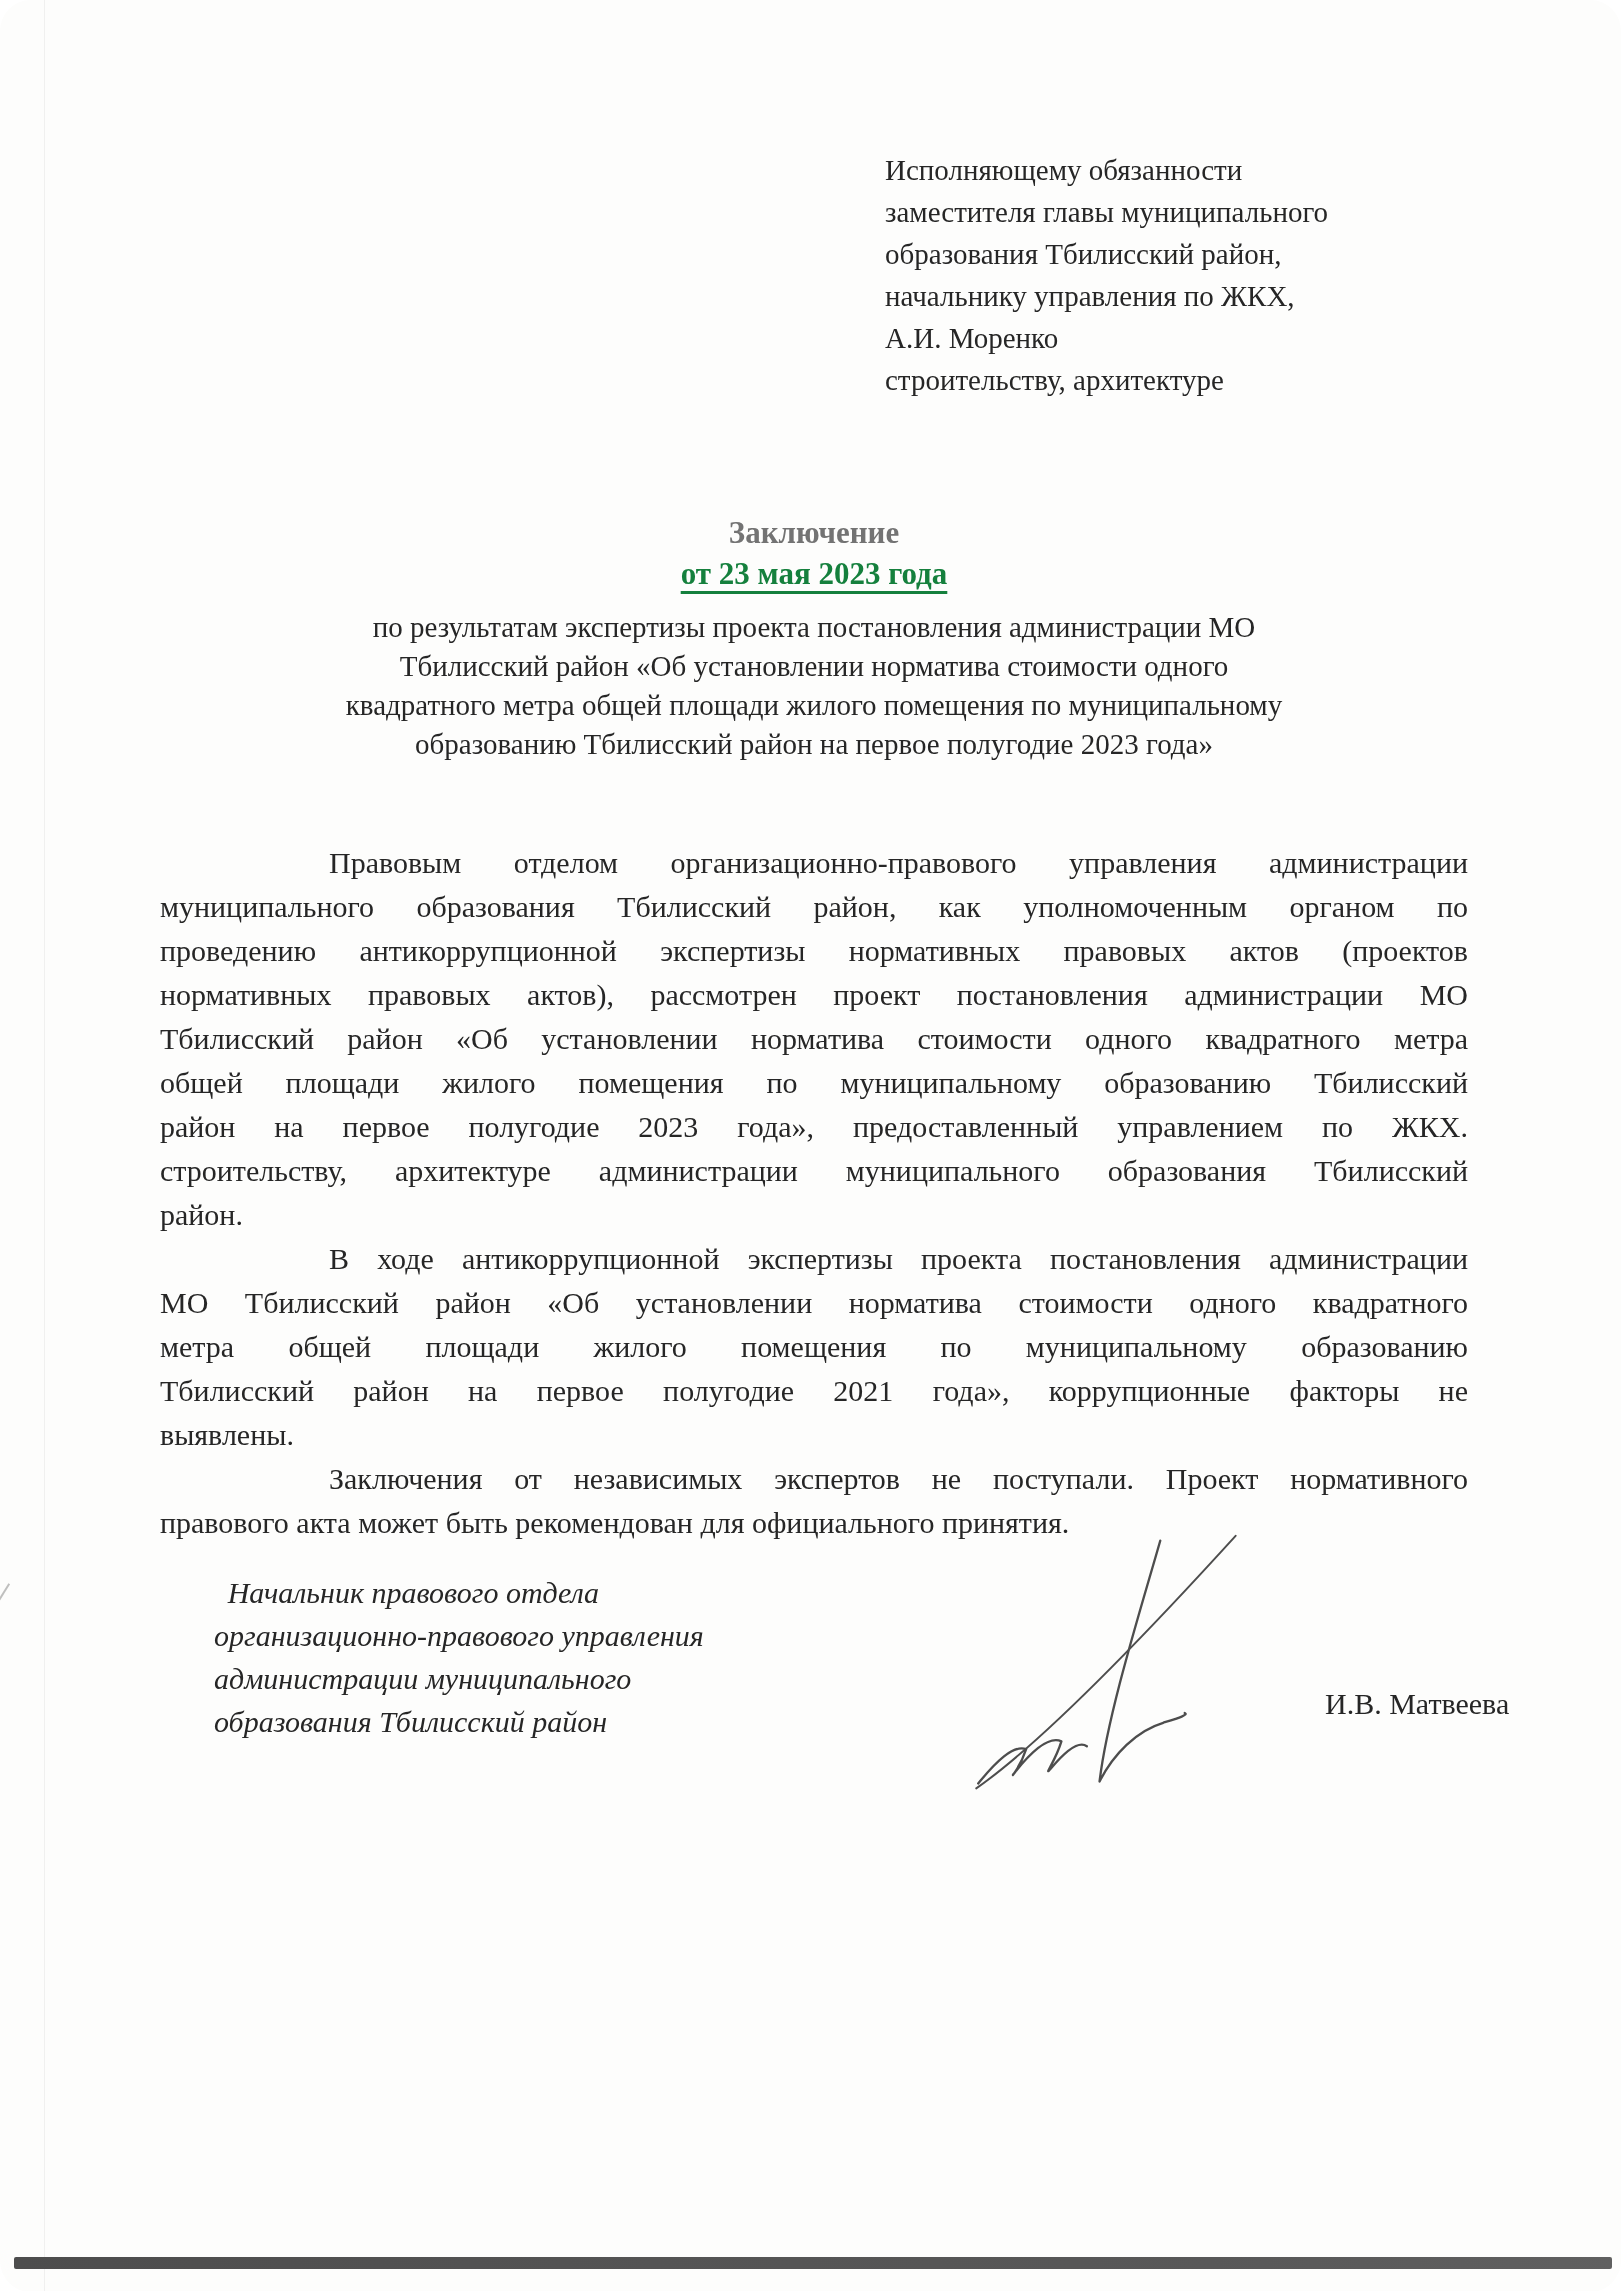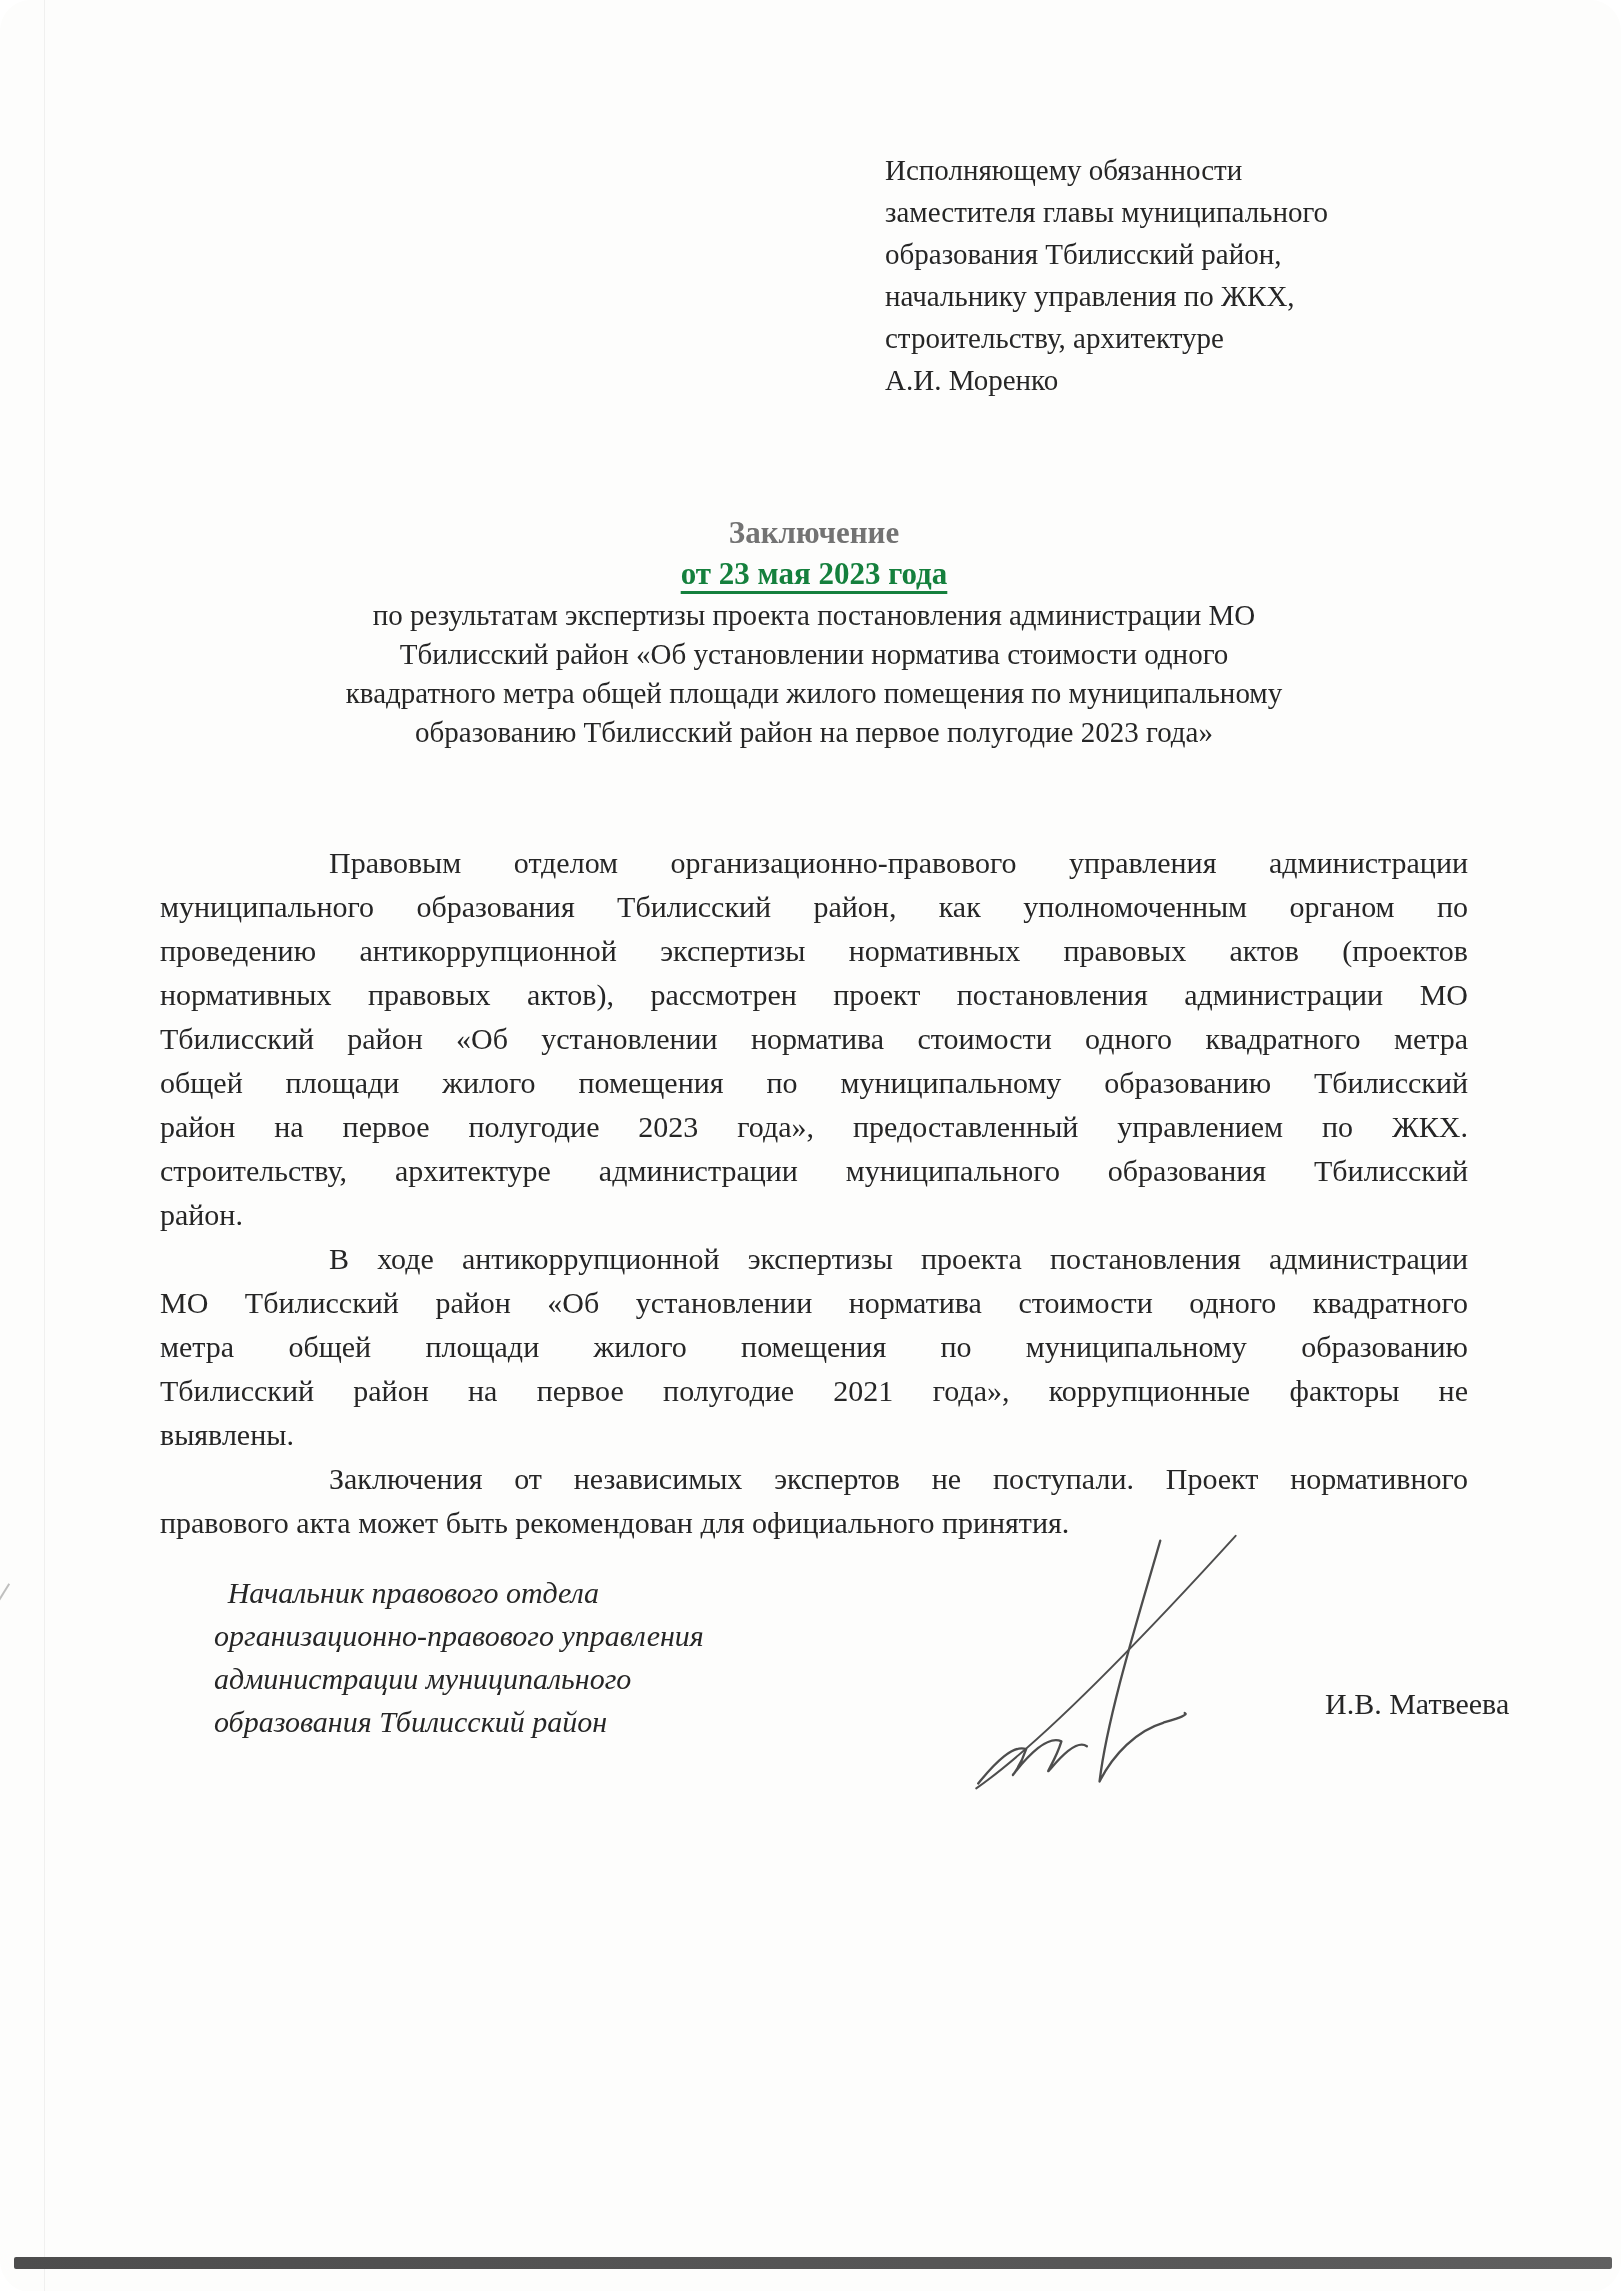--- a/index.html
+++ b/index.html
@@ -24,21 +24,21 @@
   }
   .title-main { font-weight:bold; font-size:31px; line-height:39px; color:#737373; }
   .title-date {
     display:inline-block;
     font-weight:bold; font-size:31px; line-height:39px; color:#15803d;
     text-decoration:underline;
     text-underline-offset:6.9px;
     text-decoration-thickness:2.5px;
     margin-top:2px;
   }
-  .subject { margin-top:3px; font-size:29px; }
+  .subject { margin-top:15px; font-size:29px; }
   .subject .line { line-height:39px; text-align:center; }
   
   .body-text { position:absolute; left:160px; top:841px; width:1308px; font-size:30px; }
   .jpara .line { line-height:44px; text-align:justify; text-align-last:justify; }
   .jpara .line:first-child { text-indent:169px; }
   .jpara .line:last-child { text-align-last:left; }
   
   .sig-block {
     position:absolute; left:214px; top:1571px;
     font-size:30px; line-height:43px;font-style:italic;
@@ -67,22 +67,22 @@
 
 <div class="page">
 
   <div class="scan-vline"></div>
 
   <div class="address">
       <div class="line">Исполняющему обязанности</div>
       <div class="line">заместителя главы муниципального</div>
       <div class="line">образования Тбилисский район,</div>
       <div class="line">начальнику управления по ЖКХ,</div>
+      <div class="line">А.И. Моренко</div>
       <div class="line">строительству, архитектуре</div>
-      <div class="line">А.И. Моренко</div>
     </div>
 
   <div class="title-wrap">
     <div class="title-main">Заключение</div>
     <div>
       <span class="title-date">от 23 мая 2023 года</span>
     </div>
     <div class="subject">
         <div class="line">по результатам экспертизы проекта постановления администрации МО</div>
         <div class="line">Тбилисский район «Об установлении норматива стоимости одного</div>

